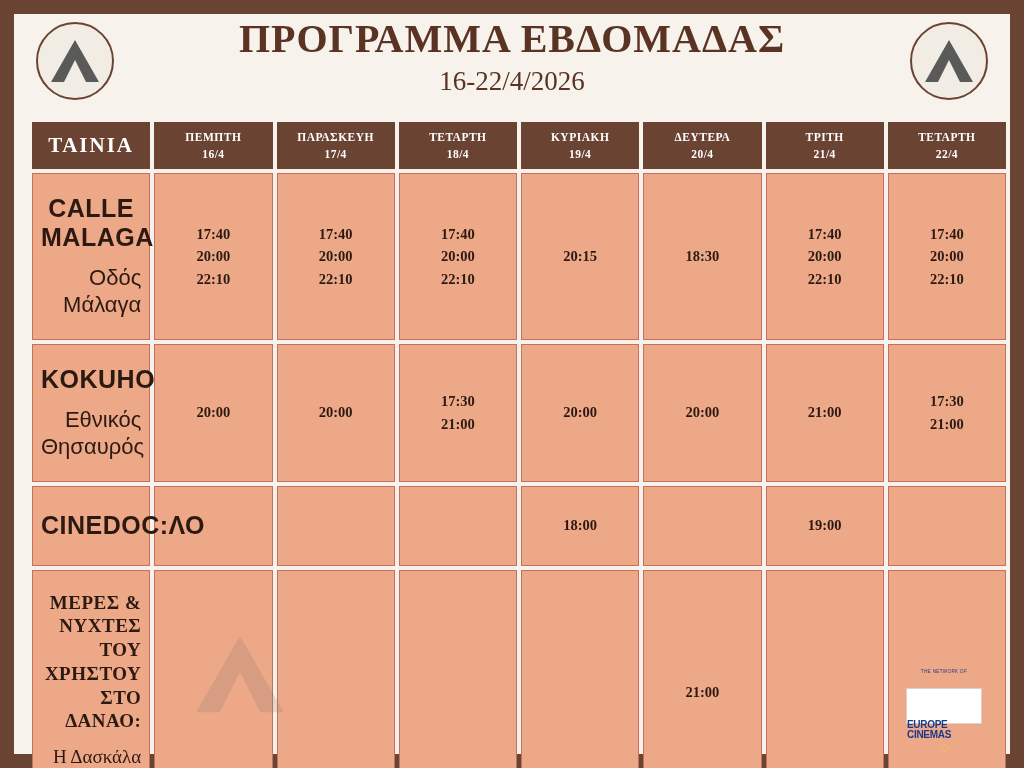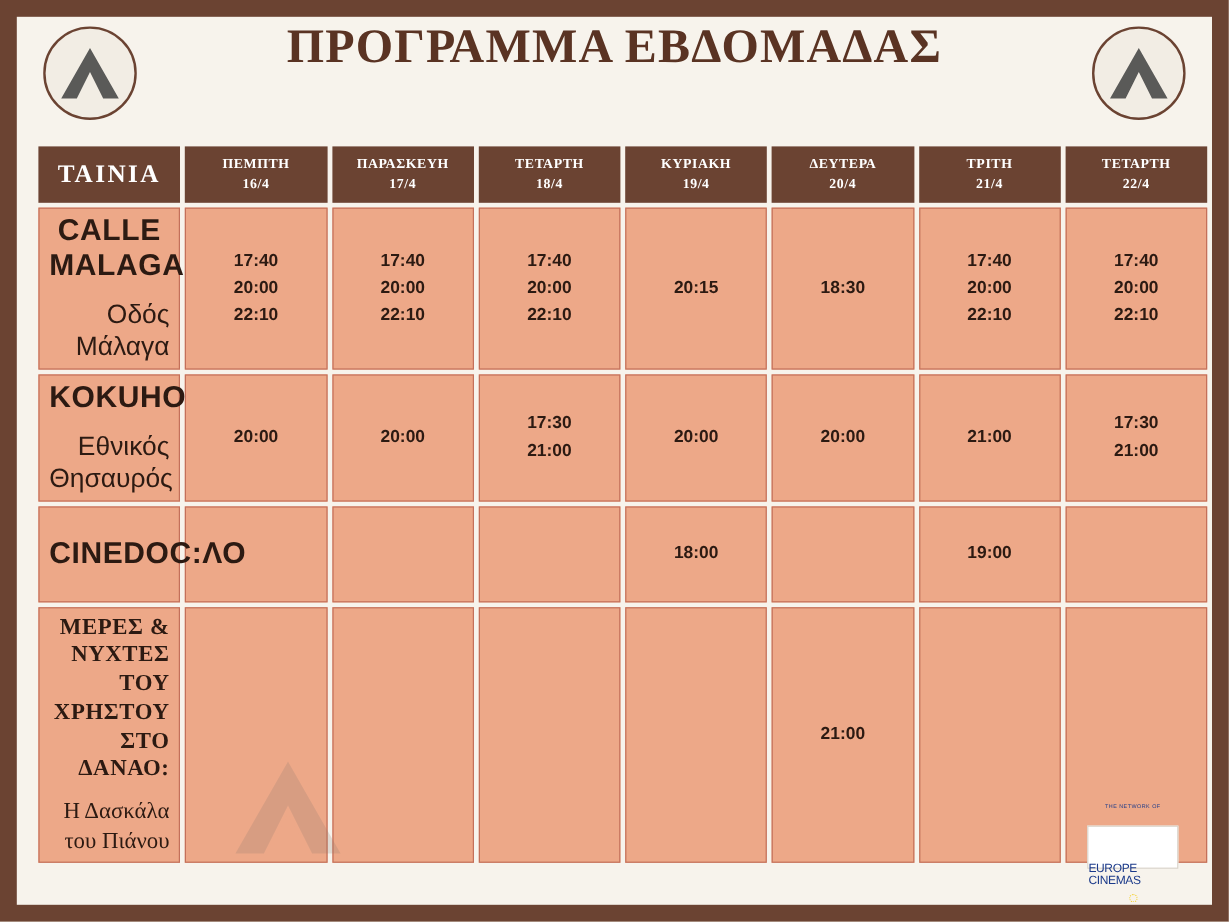--- a/index.html
+++ b/index.html
@@ -93,24 +93,24 @@
 
   tbody td {
     background: #eda888;
     border: 1px solid #c4705a;
     text-align: center;
     vertical-align: middle;
     color: #2c1a12;
   }
   td.film {
     width: 268px;
-    padding: 4px 8px;
+    padding: 20px 8px;
   }
   td.slot {
-    font-family: Liberation Sans, sans-serif;
+    font-family: Liberation Serif, serif;
     font-weight: bold;
     font-size: 14.5px;
     line-height: 1.55;
   }
   td.slot span { display: block; }
 
   .f-main {
     font-weight: bold;
     font-size: 25px;
     letter-spacing: 0.5px;
@@ -157,21 +157,21 @@
     justify-content: center;
     line-height: 1;
   }
   .ec-badge .ec-top {
     font-size: 4.5px;
     letter-spacing: 0.4px;
     color: #1b3a8a;
   }
   .ec-badge .ec-main {
     font-family: "Liberation Sans", sans-serif;
-    font-weight: normal;
+    font-weight: bold;
     font-size: 10px;
     color: #1b3a8a;
     letter-spacing: -0.3px;
     margin-top: 46px;
   }
   .ec-badge .ec-flag {
     margin-top: 2px;
     width: 16px; height: 10px;
     background: #1b3a8a;
     position: relative;
@@ -192,20 +192,21 @@
 
   <div class="header">
     <div class="logo left">
       <svg width="52" height="46" viewBox="0 0 52 46" aria-hidden="true">
         <polygon points="26,2 50,44 37,44 26,22 15,44 2,44" fill="#5a5a58"></polygon>
         <polygon points="26,26 34,40 18,40" fill="#f2ede4"></polygon>
       </svg>
     </div>
 
     <div class="title">ΠΡΟΓΡΑΜΜΑ ΕΒΔΟΜΑΔΑΣ</div>
+    <div class="subtitle">16-22/4/2026</div>
 
     <div class="logo right">
       <svg width="52" height="46" viewBox="0 0 52 46" aria-hidden="true">
         <polygon points="26,2 50,44 37,44 26,22 15,44 2,44" fill="#5a5a58"></polygon>
         <polygon points="26,26 34,40 18,40" fill="#f2ede4"></polygon>
       </svg>
     </div>
   </div>
 
   <div class="table-wrap">

